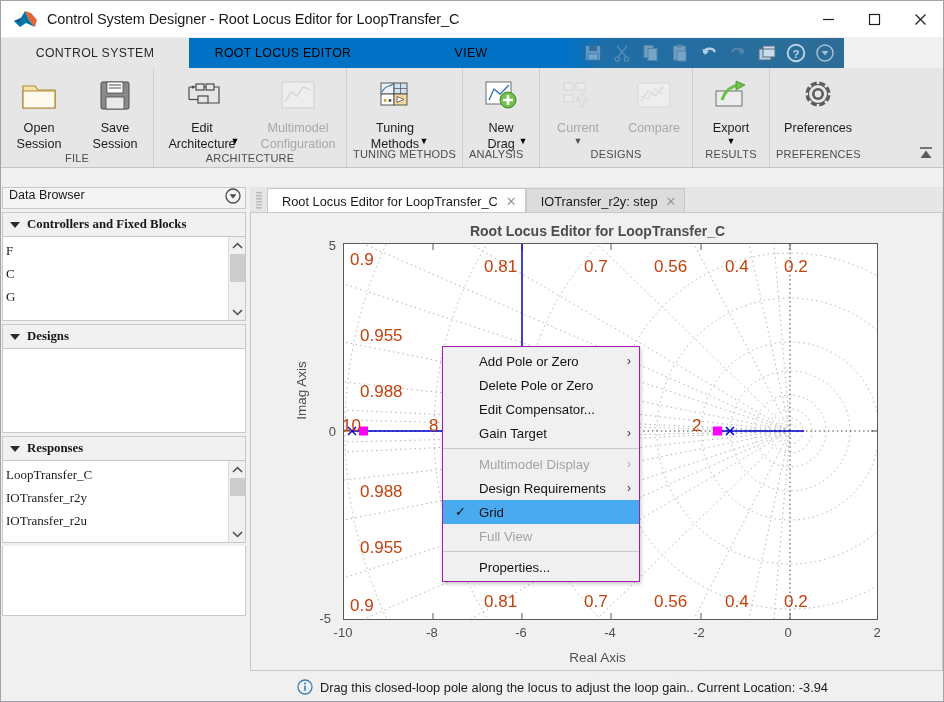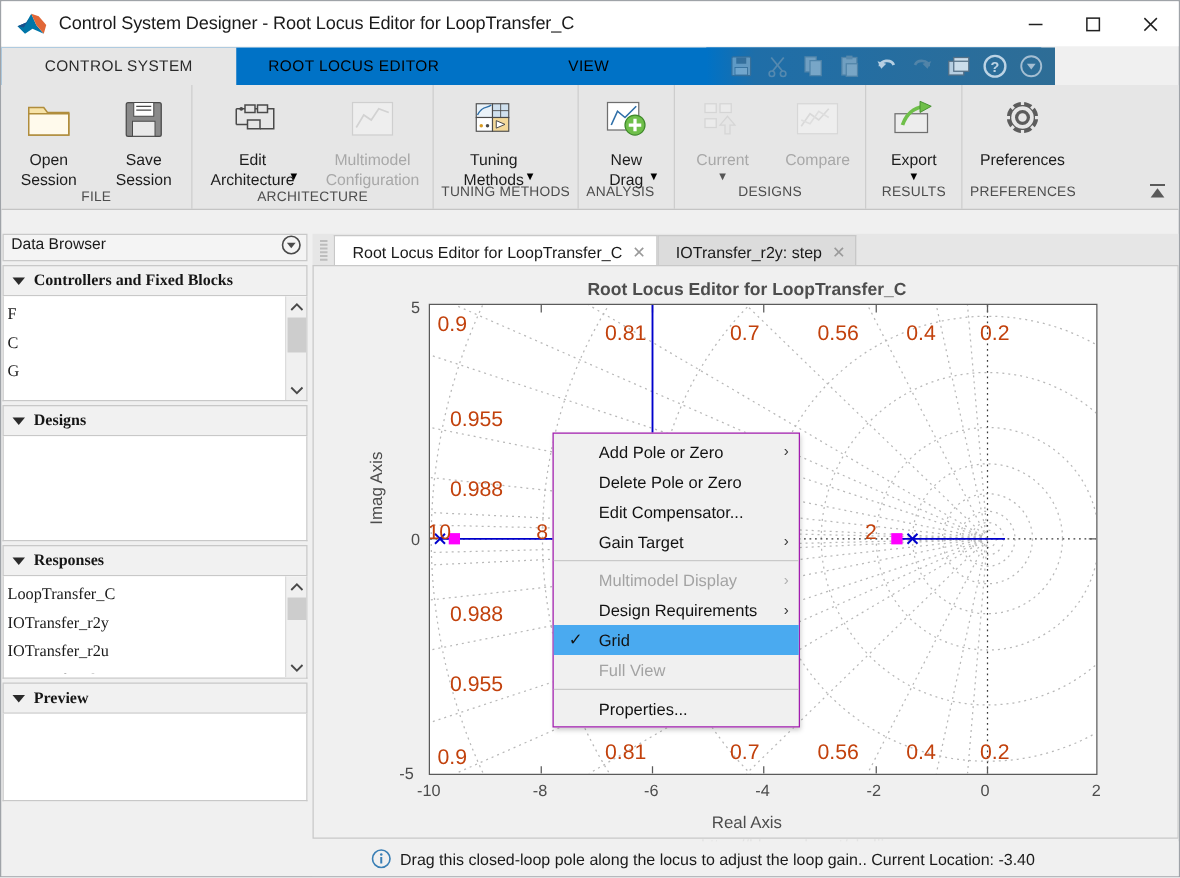--- a/index.html
+++ b/index.html
@@ -542,24 +542,20 @@
           <div class="arw">
             <svg width="11" height="8" viewBox="0 0 11 8">
                 <path d="M1 2 L5.5 6.5 L10 2" fill="none" stroke="#4a4a4a" stroke-width="1.5"></path>
               </svg>
           </div>
         </div>
       </div>
     </div>
 
     <div class="panel">
-      <div class="panel-head">
-        <span class="tri"></span>
-        <span>Preview</span>
-      </div>
       <div class="emptybox" style="height:70px;"></div>
     </div>
   </div>
 
   <div class="doctabs">
     <svg class="grip" viewBox="0 0 10 20">
       <g fill="#bdbdbd">
         <rect x="2" y="1" width="6" height="1.6"></rect>
           <rect x="2" y="4" width="6" height="1.6"></rect>
         <rect x="2" y="7" width="6" height="1.6"></rect>
@@ -747,16 +743,16 @@
 
   </div>
 
   <div class="watermark">https://blog.csdn.net/zhelijun</div>
   <div class="statusbar">
     <svg width="16" height="16" viewBox="0 0 16 16">
       <circle cx="8" cy="8" r="7" fill="none" stroke="#3a7fb5" stroke-width="1.3"></circle>
       <circle cx="8" cy="4.6" r="1" fill="#3a7fb5"></circle>
       <rect x="7.2" y="6.6" width="1.6" height="5.2" fill="#3a7fb5"></rect>
     </svg>
-    <span>Drag this closed-loop pole along the locus to adjust the loop gain.. Current Location: -3.40</span>
+    <span>Drag this closed-loop pole along the locus to adjust the loop gain.. Current Location: -3.94</span>
   </div>
 
 </div>
 
 </body></html>

